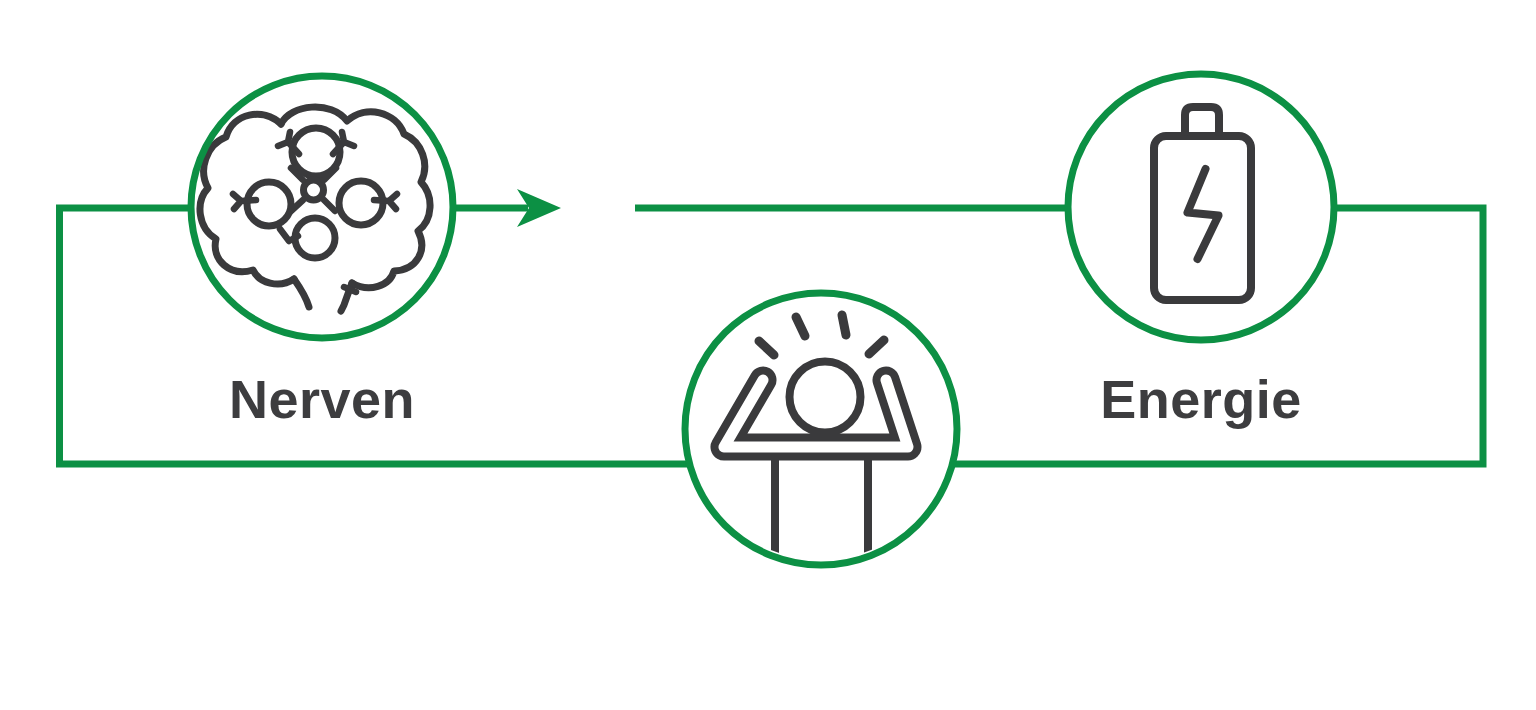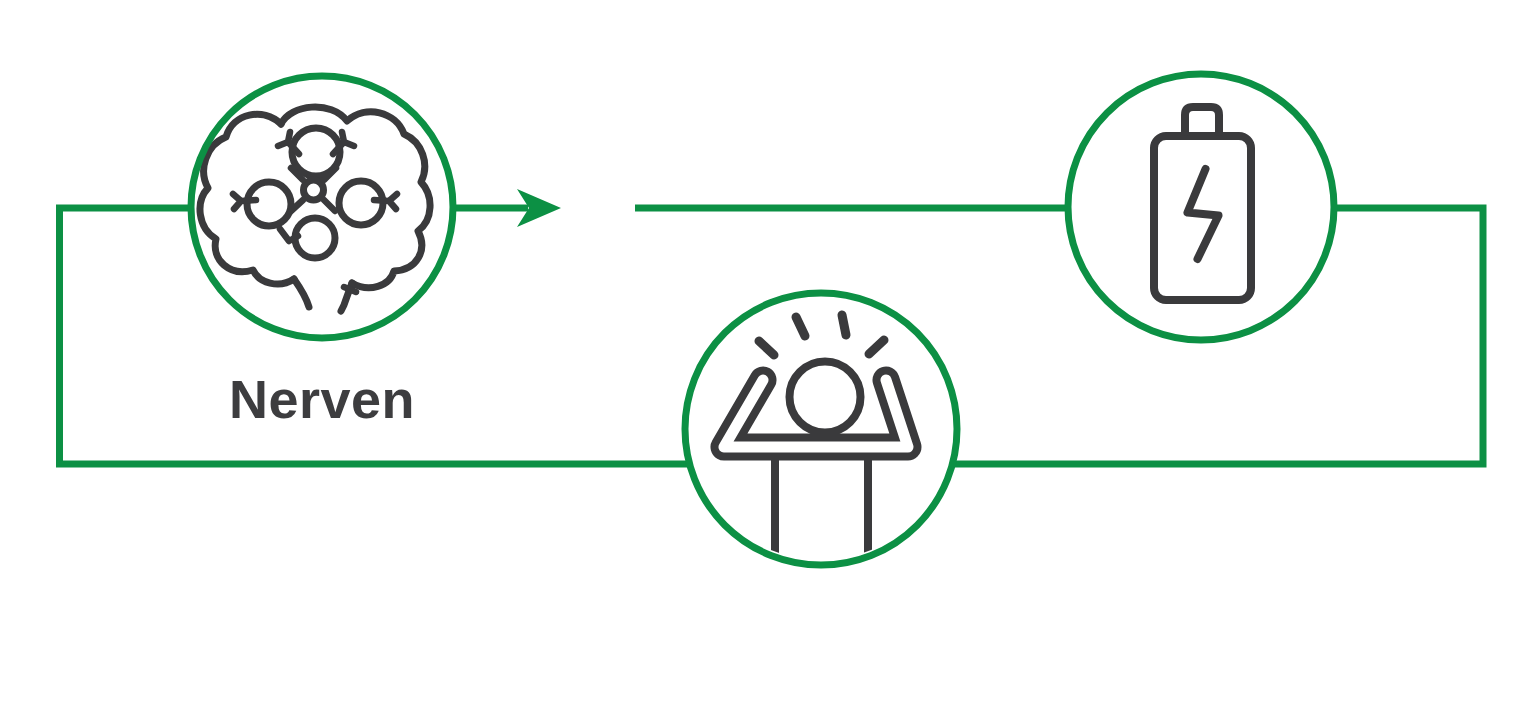--- a/index.html
+++ b/index.html
@@ -99,14 +99,15 @@
 
         <g clip-path="url(#clip-person-node)">
           <path d="M 775 458 L 775 560 M 868 458 L 868 560" stroke-width="8" stroke-linecap="butt"></path>
         </g>
       </g>
       <circle cx="821" cy="429" r="136" fill="none" stroke="#0C9044" stroke-width="7"></circle>
     </g>
   </svg>
 
   <div class="node-label" style="left:322px; top:372px;">Nerven</div>
+  <div class="node-label" style="left:1201px; top:372px;">Energie</div>
 
 </div>
 
 </body></html>

